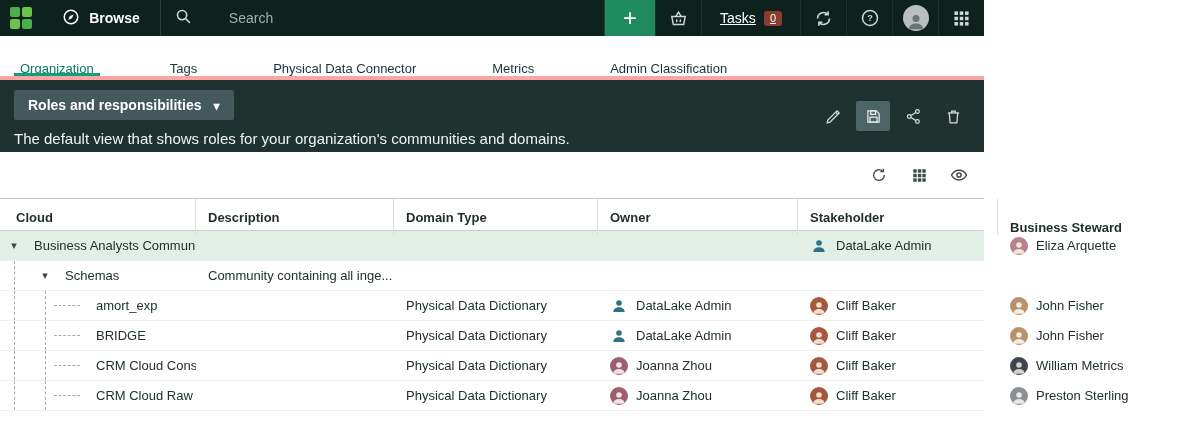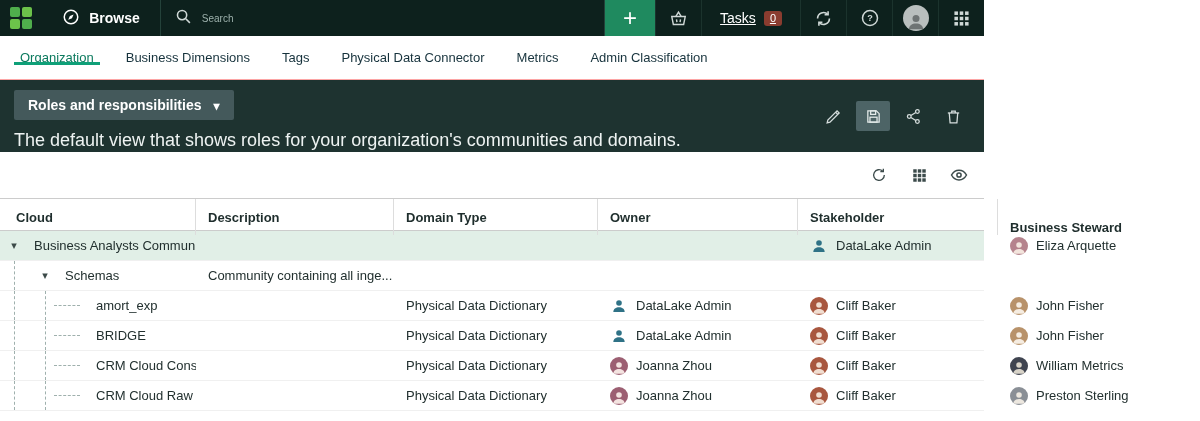--- a/index.html
+++ b/index.html
@@ -9,43 +9,43 @@
     background:#fff; overflow:hidden;
   }
   .page { width:984px; height:421px; display:flex; flex-direction:column; }
 
   
   .topbar { height:36px; background:#0d211d; display:flex; align-items:stretch; flex:0 0 36px; }
   .logo-wrap { width:58px; display:flex; align-items:center; justify-content:center; cursor:pointer; }
   .browse { display:flex; align-items:center; gap:9px; padding:0 20px; color:#fff; font-size:14px; font-weight:bold; cursor:pointer; }
   .searchbox { width:600px; display:flex; align-items:center; gap:10px; padding:0 14px;
     border-left:1px solid #24423a; border-right:1px solid #24423a; }
-  .searchbox input { flex:1; background:transparent; border:none; outline:none; color:#d7e0de; font-size:10px; font-family:"Liberation Sans",sans-serif; }
+  .searchbox input { flex:1; background:transparent; border:none; outline:none; color:#d7e0de; font-size:14px; font-family:"Liberation Sans",sans-serif;margin-left:27px; }
   .searchbox input::placeholder { color:#9db1ac; }
   .top-right { margin-left:auto; display:flex; align-items:stretch; }
   .plusbtn { width:50px; background:#1f8a5f; border:none; color:#fff; display:flex; align-items:center; justify-content:center; cursor:pointer; }
   .plusbtn span { font-size:24px; line-height:1; font-weight:normal; }
   .icon-btn { width:46px; display:flex; align-items:center; justify-content:center; border-left:1px solid #1b332d; cursor:pointer; background:transparent; border-top:none;border-bottom:none;border-right:none; }
   .tasks { display:flex; align-items:center; gap:8px; padding:0 18px; color:#fff; font-size:14px; border-left:1px solid #1b332d; cursor:pointer;text-decoration:underline; }
   .badge { background:#8a3c2f; color:#fff; font-size:11px; padding:2px 6px; border-radius:3px; line-height:1; }
   .avatar-top { width:26px; height:26px; border-radius:50%; background:#b9bfbe; display:flex; align-items:flex-end; justify-content:center; overflow:hidden; }
 
   
-  .tabbar { height:44px; flex:0 0 44px; display:flex; align-items:center; padding:0 4px; background:#fff; border-bottom:1px solid #fca5a5; }
+  .tabbar { height:44px; flex:0 0 44px; display:flex; align-items:flex-end; padding:0 4px; background:#fff; border-bottom:4px solid #fca5a5;gap:44px; }
   .tab { padding:0 16px; font-size:13px; color:#16323c; display:flex; align-items:center; position:relative; cursor:pointer; }
   .tab.active { color:#0c7a5e; }
   .tab.active::after { content:""; position:absolute; left:10px; right:10px; bottom:0; height:3px; background:#0fa078; }
 
   
   .view-header { background:#1e3330; flex:0 0 72px; height:72px; padding:10px 14px; display:flex; justify-content:space-between; }
   .vh-left { display:flex; flex-direction:column; align-items:flex-start; }
   .view-selector { background:#44595b; color:#fff; font-weight:bold; font-size:14px; border:none; border-radius:2px;
     padding:7px 14px; display:inline-flex; align-items:flex-end; gap:12px; cursor:pointer; font-family:"Liberation Sans",sans-serif; }
   .view-selector .caret { font-size:12px; }
-  .view-desc { color:#eef3f2; font-size:18px; margin-top:10px; }
+  .view-desc { color:#eef3f2; font-size:15px; margin-top:10px; }
   .vh-icons { display:flex; align-items:center; gap:6px; }
   .vh-btn { width:34px; height:30px; display:flex; align-items:center; justify-content:center; background:transparent; border:none; cursor:pointer; border-radius:2px; }
   .vh-btn.active { background:#4d6466; }
 
   
   .table-toolbar { flex:0 0 46px; height:46px; display:flex; align-items:center; justify-content:flex-end; gap:10px; padding:0 10px; background:#fff; }
   .tt-btn { width:30px; height:28px; display:flex; align-items:center; justify-content:center; background:transparent; border:none; cursor:pointer; }
 
   
   .grid { font-size:13px; color:#22302f; }
@@ -150,23 +150,20 @@
             <rect x="9.5" y="17" width="5" height="5"></rect>
             <rect x="17" y="17" width="5" height="5"></rect>
         </svg>
       </button>
     </div>
   </div>
 
   <div class="tabbar">
     <div class="tab active">
         <span>Organization</span>
-      </div>
-    <div class="tab">
-        <span>Business Dimensions</span>
       </div>
     <div class="tab">
         <span>Tags</span>
       </div>
     <div class="tab">
         <span>Physical Data Connector</span>
       </div>
     <div class="tab">
         <span>Metrics</span>
       </div>

